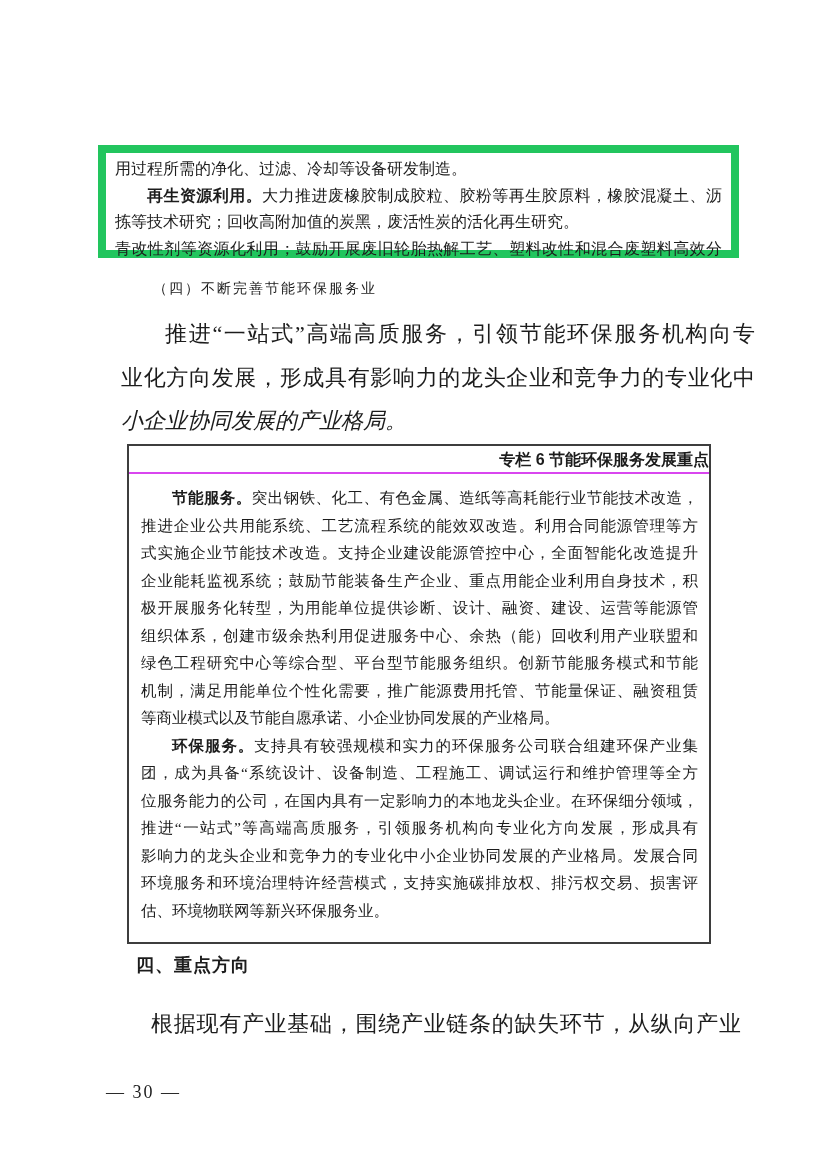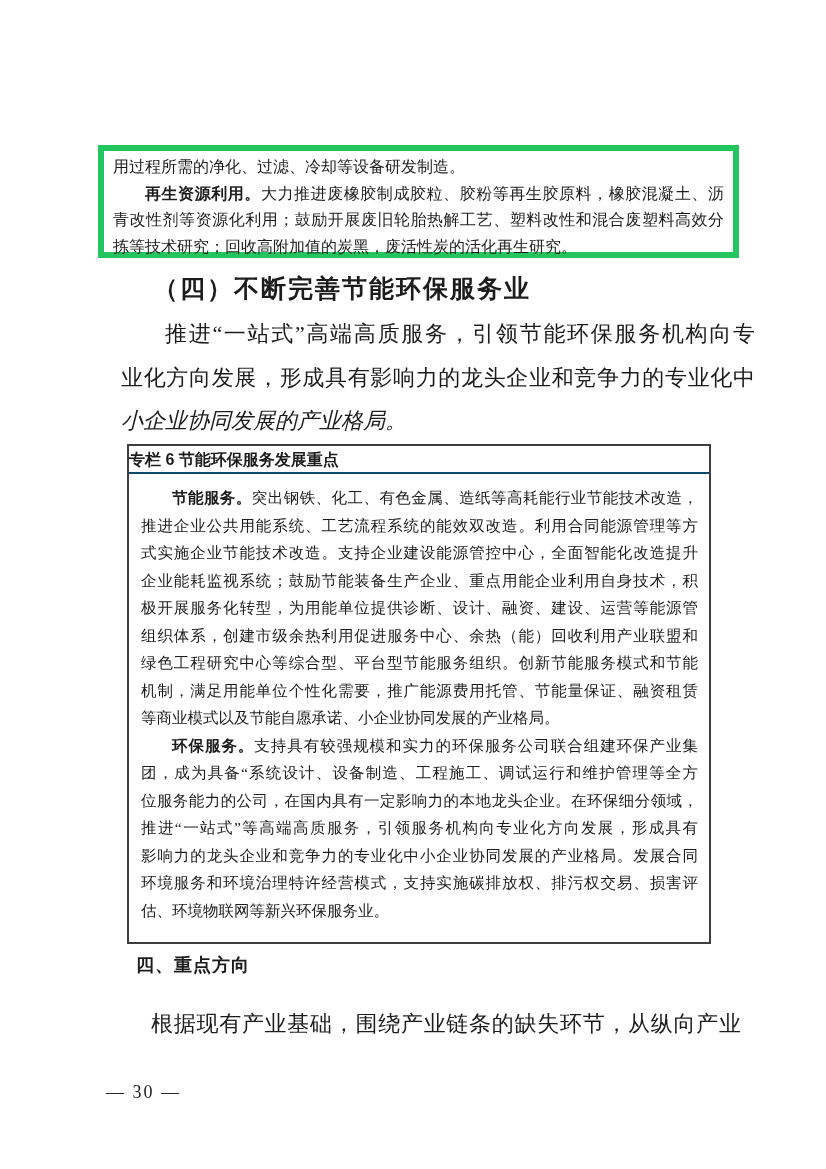--- a/index.html
+++ b/index.html
@@ -14,37 +14,37 @@
     height: 1169px;
     background: #ffffff;
     overflow: hidden;
   }
 
   
   .recycle-box {
     position: absolute;
     left: 98px; top: 145px;
     width: 641px; height: 113px;
-    border: 6px solid #22c55e;
+    border: 8px solid #22c55e;
     padding: 3px 9px 0 9px;
     font-size: 16px;
     line-height: 26.5px;
   }
   .recycle-box .line { text-align: justify; text-align-last: justify; }
   .recycle-box .line.last { text-align-last: left; }
 
   .lead { font-weight: bold; }
   .ind2 { text-indent: 2em; }
 
   
   .sec-heading {
     position: absolute;
-    left: 153px; top: 272px;
-    font-size: 25px;
-    font-weight: bold;
+    left: 153px; top: 280px;
+    font-size: 14px;
+    font-weight: normal;
     letter-spacing: 2px;
   }
 
   
   .intro-para {
     position: absolute;
     left: 107px; top: 312px;
     width: 634px;
     font-size: 22px;
     line-height: 43.5px;
@@ -56,22 +56,22 @@
   
   .column-box {
     position: absolute;
     left: 127px; top: 444px;
     width: 584px; height: 500px;
     border: 2px solid #3d3d3d;
   }
   .column-box .box-title {
     height: 28px;
     line-height: 27px;
-    border-bottom: 2px solid #0c4a6e;
-    text-align: left;
+    border-bottom: 2px solid #d946ef;
+    text-align: right;
     font-family: "Liberation Sans", "DejaVu Sans", sans-serif;
     font-weight: bold;
     font-size: 16px;
   }
   .column-box .box-body {
     padding: 10px 11px 0 12px;
     font-size: 15.5px;
     line-height: 27.5px;
   }
   .box-body .line { text-align: justify; text-align-last: justify; }
@@ -106,22 +106,22 @@
   }
 </style>
 </head>
 <body>
 
 <div class="page">
 
   <div class="recycle-box">
     <div class="line last">用过程所需的净化、过滤、冷却等设备研发制造。</div>
     <div class="line ind2"><span class="lead">再生资源利用。</span><span>大力推进废橡胶制成胶粒、胶粉等再生胶原料，橡胶混凝土、沥</span></div>
+    <div class="line last">拣等技术研究；回收高附加值的炭黑，废活性炭的活化再生研究。</div>
     <div class="line">青改性剂等资源化利用；鼓励开展废旧轮胎热解工艺、塑料改性和混合废塑料高效分</div>
-    <div class="line last">拣等技术研究；回收高附加值的炭黑，废活性炭的活化再生研究。</div>
   </div>
 
   <div class="sec-heading">（四）不断完善节能环保服务业</div>
 
   <div class="intro-para">
     <div class="line ind2">推进“一站式”高端高质服务，引领节能环保服务机构向专</div>
     <div class="line">业化方向发展，形成具有影响力的龙头企业和竞争力的专业化中</div>
     <div class="line last">小企业协同发展的产业格局。</div>
   </div>
 

